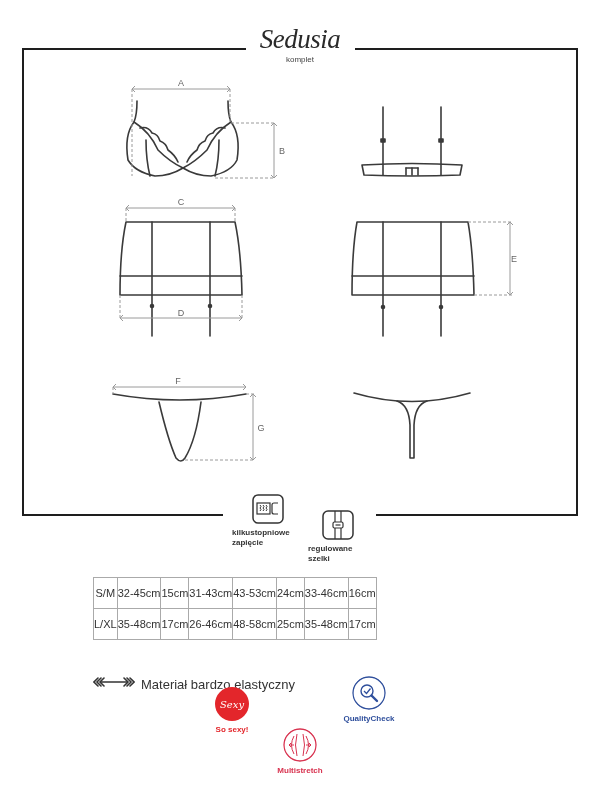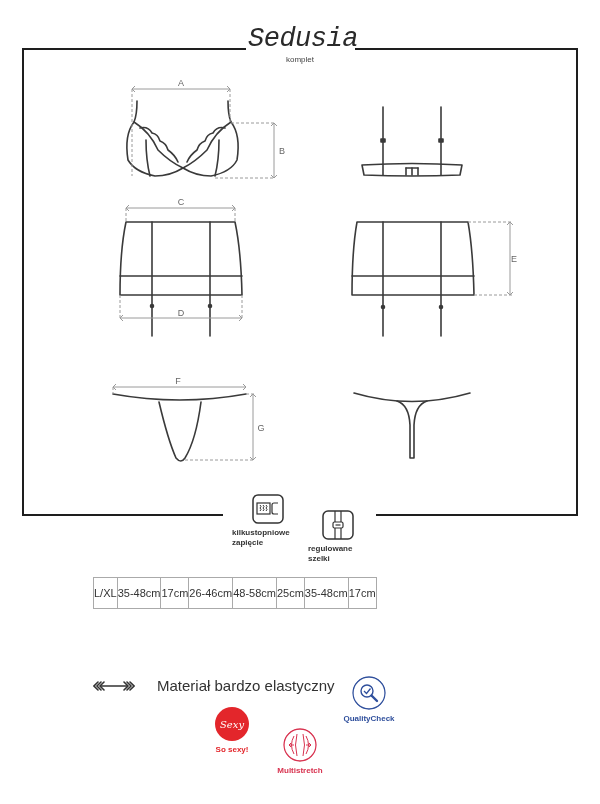--- a/index.html
+++ b/index.html
@@ -1,26 +1,26 @@
 <!DOCTYPE html>
 <html><head>
 <meta charset="utf-8">
 <style>
   html, body { margin:0; padding:0; background:#ffffff; }
   body { width:600px; height:804px; position:relative; overflow:hidden; font-family:"Liberation Sans", sans-serif; color:#333; }
   .frame-line { position:absolute; background:#1e1e1e; }
   .logo { position:absolute; left:248px; top:24px; width:104px; text-align:center; }
-  .logo-title { font-family:Liberation Mono, monospace; font-style:italic; font-size:27px; color:#2a2a2a; letter-spacing:-0.5px; line-height:30px; }
+  .logo-title { font-family:Liberation Serif, serif; font-style:italic; font-size:27px; color:#2a2a2a; letter-spacing:-0.5px; line-height:30px; }
   .logo-sub { font-size:8px; color:#444; margin-top:1px; }
   svg.draw { position:absolute; left:0; top:0; }
   .dim-label { font-size:9px; fill:#666; font-family:"Liberation Sans", sans-serif; }
   .feature { position:absolute; font-size:8px; font-weight:bold; color:#333; line-height:10px; }
   table.sizes { position:absolute; left:93px; top:577px; border-collapse:collapse; font-size:11px; color:#333; }
   table.sizes td { border:1px solid #aaaaaa; height:30px; text-align:center; padding:0; }
-  .note { position:absolute; left:93px; top:677px; font-size:15px; color:#333; display:flex; align-items:center; gap:22px; }
+  .note { position:absolute; left:93px; top:677px; font-size:13px; color:#333; display:flex; gap:6px; }
   .badge { position:absolute; text-align:center; font-size:8px; font-weight:bold; }
   .badge .circle { width:34px; height:34px; border-radius:50%; margin:0 auto 4px auto; }
 </style>
 </head>
 <body>
 
 <div class="frame-line" style="left:22px; top:48px; width:224px; height:2px;"></div>
 <div class="frame-line" style="left:355px; top:48px; width:223px; height:2px;"></div>
 <div class="frame-line" style="left:22px; top:48px; width:2px; height:468px;"></div>
 <div class="frame-line" style="left:576px; top:48px; width:2px; height:468px;"></div>
@@ -155,20 +155,30 @@
     <line x1="19" y1="1" x2="19" y2="29" stroke="#333" stroke-width="1.2"></line>
     <rect x="11" y="12" width="10" height="6" rx="1.5" fill="#fff" stroke="#333" stroke-width="1.2"></rect>
     <line x1="13.5" y1="15" x2="18.5" y2="15" stroke="#333" stroke-width="1.2"></line>
   </svg>
   <div>regulowane</div>
   <div>szelki</div>
 </div>
 
 <table class="sizes">
   <tbody>
+  <tr>
+    <td>S/M</td>
+    <td>32-45cm</td>
+    <td>15cm</td>
+    <td>31-43cm</td>
+    <td>43-53cm</td>
+    <td>24cm</td>
+    <td>33-46cm</td>
+    <td>16cm</td>
+  </tr>
   <tr>
     <td>L/XL</td>
     <td>35-48cm</td>
     <td>17cm</td>
     <td>26-46cm</td>
     <td>48-58cm</td>
     <td>25cm</td>
     <td>35-48cm</td>
     <td>17cm</td>
   </tr>
@@ -179,21 +189,21 @@
   <svg width="42" height="10" viewBox="0 0 42 10">
     <g fill="none" stroke="#333" stroke-width="1.6" stroke-linecap="round">
       <path d="M5,1 L1,5 L5,9 M8,1 L4,5 L8,9 M11,1 L7,5 L11,9"></path>
       <line x1="8" y1="5" x2="34" y2="5"></line>
       <path d="M31,1 L35,5 L31,9 M34,1 L38,5 L34,9 M37,1 L41,5 L37,9"></path>
     </g>
   </svg>
   <span>Materiał bardzo elastyczny</span>
 </div>
 
-<div class="badge" style="left:202px; top:707px; width:60px; color:#e3262b;">
+<div class="badge" style="left:202px; top:687px; width:60px; color:#e3262b;">
   <div class="circle" style="background:#e3262b; display:flex; align-items:center; justify-content:center;">
     <span style="color:#fff; font-family:'DejaVu Serif', serif; font-style:italic; font-size:10px; font-weight:normal;">Sexy</span>
   </div>
   <div>So sexy!</div>
 </div>
 <div class="badge" style="left:266px; top:728px; width:68px; color:#d8324f;">
   <svg class="circle" width="34" height="34" viewBox="0 0 34 34" style="display:block;">
     <circle cx="17" cy="17" r="16" fill="none" stroke="#d8324f" stroke-width="1.3"></circle>
     <g fill="none" stroke="#d8324f" stroke-width="1">
       <path d="M14,6 Q11,17 14,28 M20,6 Q23,17 20,28"></path>

